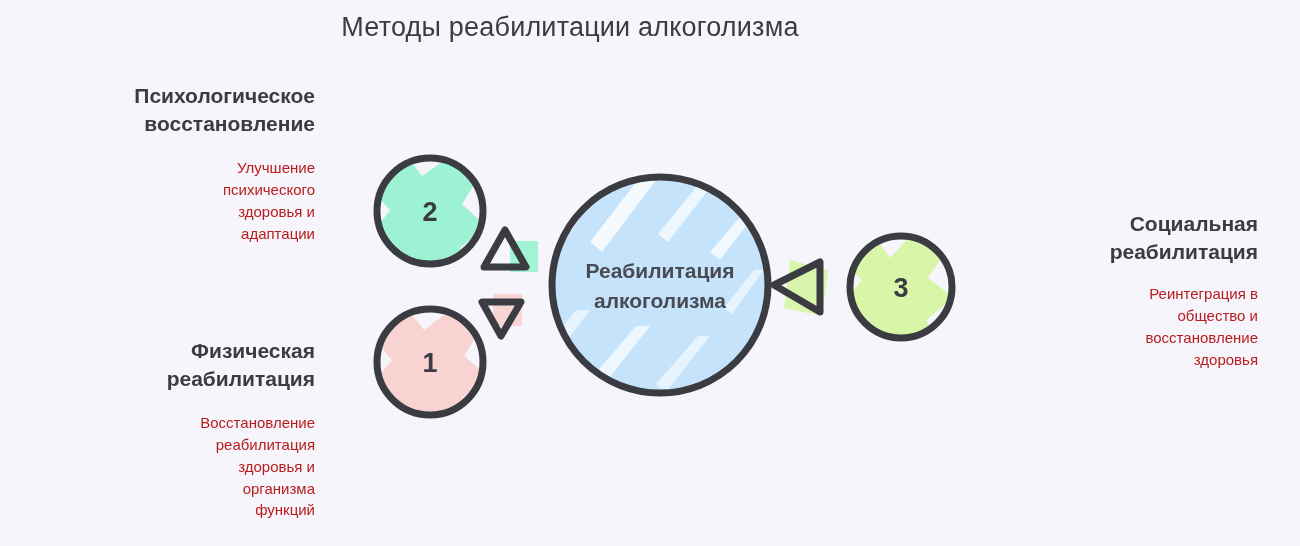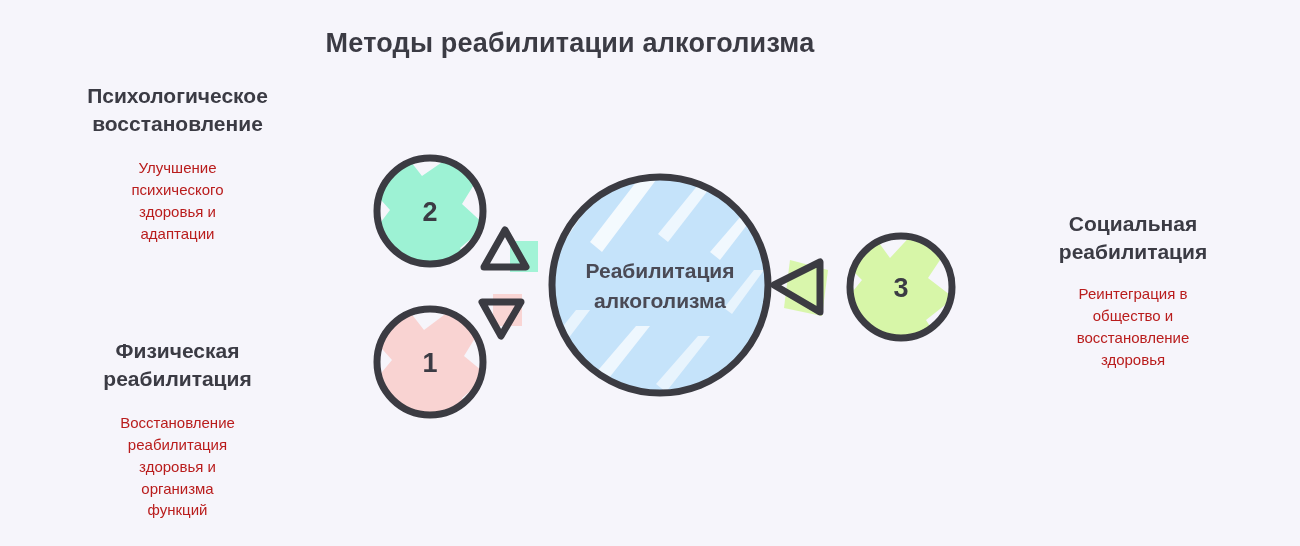--- a/index.html
+++ b/index.html
@@ -16,45 +16,45 @@
   }
   .canvas {
     position: absolute;
     inset: 0;
     width: 1300px;
     height: 546px;
   }
   .title {
     position: absolute;
     left: 0;
-    top: 28px;
+    top: 12px;
     width: 1140px;
     text-align: center;
     font-size: 27px;
-    font-weight: bold;
+    font-weight: normal;
     color: #3b3b44;
     letter-spacing: 0.2px;
   }
   .block {
     position: absolute;
   }
   .block .heading {
     font-size: 21px;
     font-weight: bold;
     color: #3b3b44;
     line-height: 1.32;
   }
   .block .body {
     font-size: 15px;
     font-weight: normal;
     color: #b91c1c;
     line-height: 1.45;
   }
-  .block.right-align { text-align: center; }
-  .block.left-align  { text-align: center; }
+  .block.right-align { text-align: right; }
+  .block.left-align  { text-align: right; }
 
   #block-psych {
     left: 40px;
     top: 82px;
     width: 275px;
   }
   #block-psych .body { margin-top: 20px; }
 
   #block-phys {
     left: 40px;

